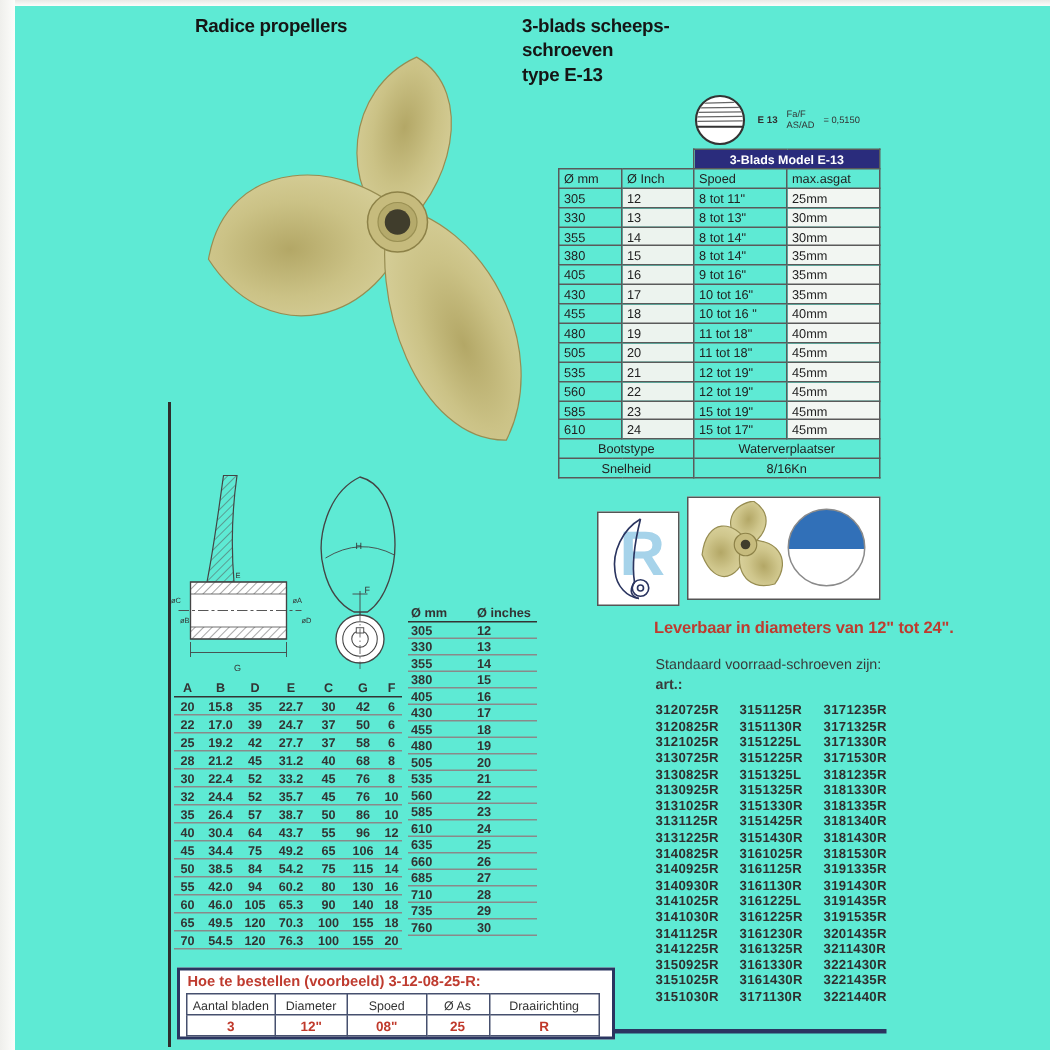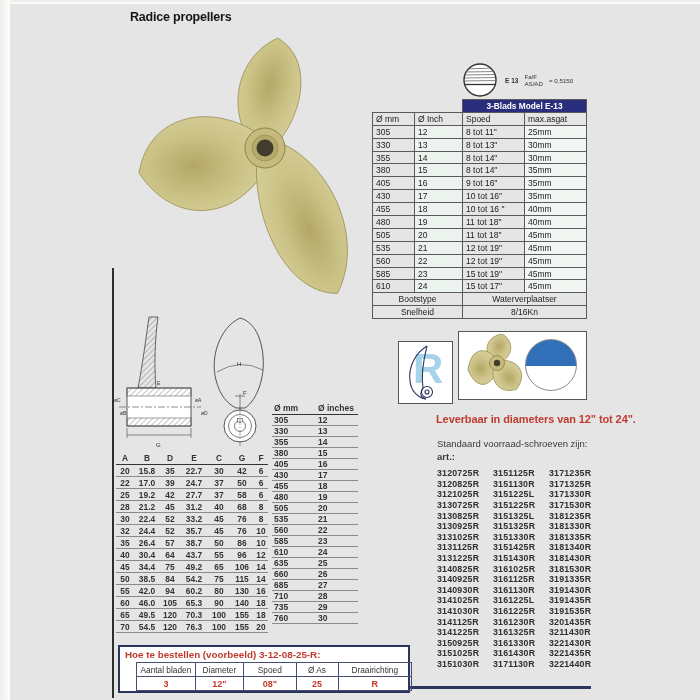--- a/index.html
+++ b/index.html
@@ -1,18 +1,18 @@
 <!DOCTYPE html>
 <html><head>
 <meta charset="utf-8">
 <style>
   html,body{margin:0;padding:0;width:700px;height:700px;background:#fdfdfb;
     font-family:"Liberation Sans", sans-serif;overflow:hidden;}
   .abs{position:absolute;}
-  #page{position:relative;width:700px;height:700px;background:#e5e5e5;}
+  #page{position:relative;width:700px;height:700px;background:#5eead4;}
   
   #top-edge{left:0;top:0;width:700px;height:4px;background:linear-gradient(#e9e9e6,#fdfdfb);}
   #left-scan-line{left:112px;top:268px;width:2px;height:430px;background:#2e2e2c;}
   #left-margin{left:0;top:0;width:10px;height:700px;background:linear-gradient(90deg,#efefec,#fdfdfb);}
 
   .title{font-weight:700;font-size:12.5px;color:#151515;letter-spacing:-0.2px;line-height:1.3;}
 
   
   .formula{display:flex;align-items:center;gap:6px;font-size:6.5px;color:#333;}
   .frac{display:flex;flex-direction:column;line-height:1.15;font-size:6.2px;}
@@ -44,21 +44,21 @@
   .articles td{font-size:8.8px;font-weight:700;color:#2f2f2f;height:10.6px;
     padding:0;letter-spacing:0.2px;white-space:nowrap;margin-top:14px;}
 
   .red-note{color:#bf3b2f;font-weight:700;font-size:11px;letter-spacing:-0.1px;}
   .stock-line{font-size:9.5px;color:#3a3a3a;}
   .art-label{font-size:9.5px;color:#3a3a3a;font-weight:700;}
 
   
   #order-box{left:118px;top:645px;width:288px;height:44px;border:2px solid #2b3560;background:#fff;}
   .order-title{color:#bf3b2f;font-weight:700;font-size:9.8px;margin:2px 0 2px 5px;}
-  .order{table-layout:fixed;width:276px;margin-left:16px;font-size:8.3px;}
+  .order{table-layout:fixed;width:276px;margin-left:4px;font-size:8.3px;}
   .order th{border:1px solid #46506e;height:11px;color:#333;font-weight:400;text-align:center;}
   .order td{border:1px solid #46506e;height:11px;color:#c0392b;font-weight:700;font-size:9px;text-align:center;}
 
   #navy-underline{left:403px;top:686px;width:188px;height:3px;background:#2b3560;}
 
   
   #logo-box{left:398px;top:341px;width:53px;height:61px;border:1.5px solid #555;background:#fff;}
   #logo-r{position:absolute;left:14px;top:4px;font-size:42px;font-weight:700;color:#a6d3ea;
     font-family:"Liberation Sans",sans-serif;line-height:1.1;}
   #thumb-box{left:458px;top:331px;width:127px;height:67px;border:1.5px solid #555;background:#fff;}
@@ -71,20 +71,25 @@
 </style>
 </head>
 <body>
 
 <div id="page">
   <div id="top-edge" class="abs"></div>
   <div id="left-margin" class="abs"></div>
   <div id="left-scan-line" class="abs"></div>
 
   <div class="abs title" style="left:130px;top:9px;">Radice propellers</div>
+  <div class="abs title" style="left:348px;top:9px;">
+    <div>3-blads scheeps-</div>
+    <div>schroeven</div>
+    <div>type E-13</div>
+  </div>
 
   <svg class="abs" style="left:108px;top:28px;" width="240" height="302" viewBox="0 0 240 302">
     <defs>
       <radialGradient id="brassG" cx="48%" cy="40%" r="75%">
         <stop offset="0%" stop-color="#b3a766"></stop>
         <stop offset="45%" stop-color="#cbc286"></stop>
         <stop offset="100%" stop-color="#ddd6a4"></stop>
       </radialGradient>
     </defs>
     <g transform="translate(157,120)">

